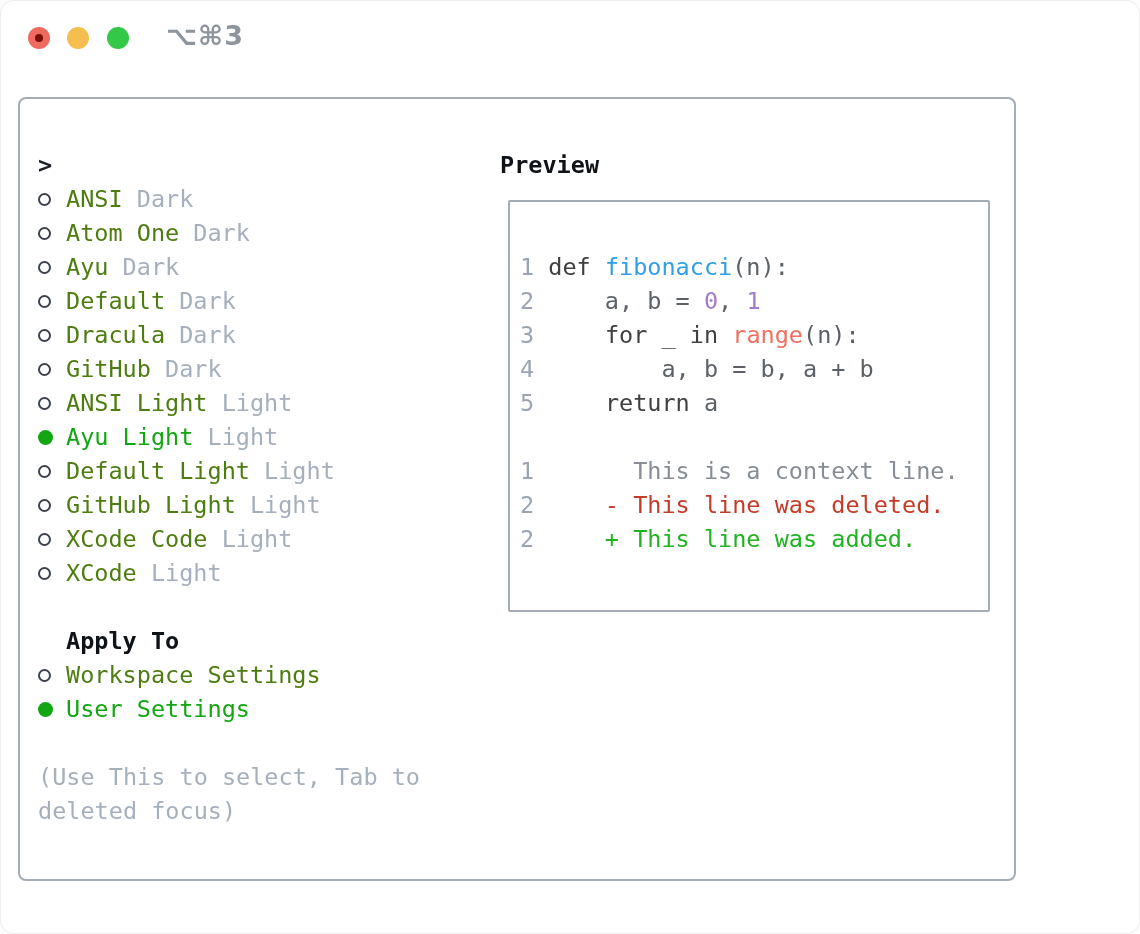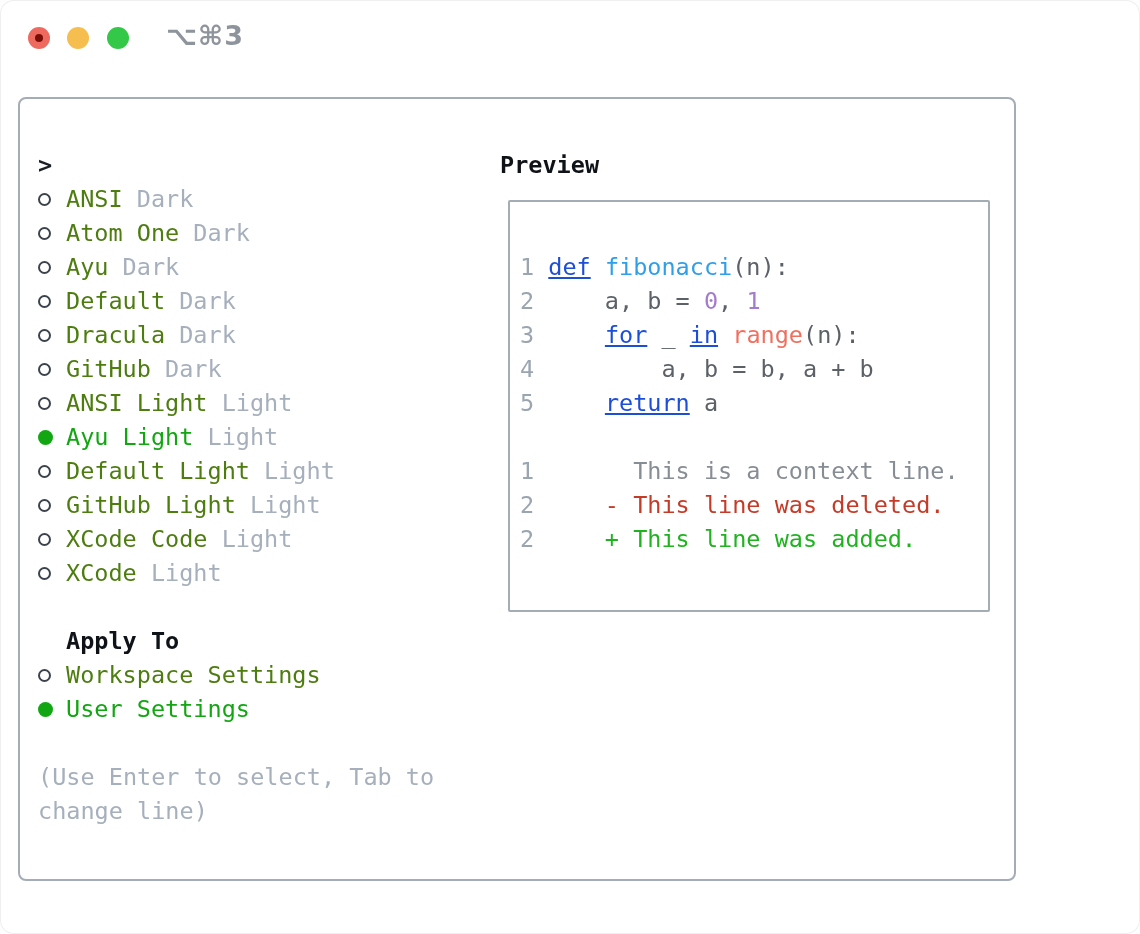--- a/index.html
+++ b/index.html
@@ -39,21 +39,21 @@
     position:absolute;left:480px;top:49px;height:34px;line-height:34px;
     font-size:23.5px;font-weight:bold;color:#0F1318;
   }
   .preview-box{
     position:absolute;left:488px;top:101px;width:478px;height:408px;
     border:2px solid #A4ACB6;border-radius:2px;background:#fff;
   }
   .code{position:absolute;left:10px;top:48px;}
   .code-line{height:34px;line-height:34px;font-size:23.5px;white-space:pre;}
   .ln{display:inline-block;width:2ch;color:#9AA5B1;}
-  .k{color:#1d4ed8;text-decoration:underline;}   
+  .k{color:#404040;}   
   .fn{color:#2E9FE8;}  
   .n{color:#A37ACC;}   
   .r{color:#F0705F;}   
   .p{color:#5B6167;}   
   .ctx{color:#878D95;} 
   .del{color:#C53B28;} 
   .add{color:#1FB31F;} 
 </style>
 </head>
 <body>
@@ -99,22 +99,22 @@
       </div>
 
       <div id="apply-list">
           <div class="row"><span class="cell-marker"><i class="ring"></i></span><span class="name">Workspace Settings</span></div>
           <div class="row selected"><span class="cell-marker"><i class="dot"></i></span><span class="name">User Settings</span></div>
         </div>
 
       <div class="gap"></div>
 
       <div id="hint-lines">
-          <div class="hint-line">(Use Enter to select, Tab to</div>
-          <div class="hint-line">change line)</div>
+          <div class="hint-line">(Use This to select, Tab to</div>
+          <div class="hint-line">deleted focus)</div>
         </div>
     </div>
 
     <div class="preview-title">Preview</div>
 
     <div class="preview-box">
       <div class="code" id="code-lines">
           <div class="code-line"><span class="ln">1</span><span class="k">def</span><span class="fn"> fibonacci</span><span class="p">(n):</span></div>
           <div class="code-line"><span class="ln">2</span><span class="p">    a, b = </span><span class="n">0</span><span class="p">, </span><span class="n">1</span></div>
           <div class="code-line"><span class="ln">3</span><span class="p">    </span><span class="k">for</span><span class="p"> _ </span><span class="k">in</span><span class="p"> </span><span class="r">range</span><span class="p">(n):</span></div>

